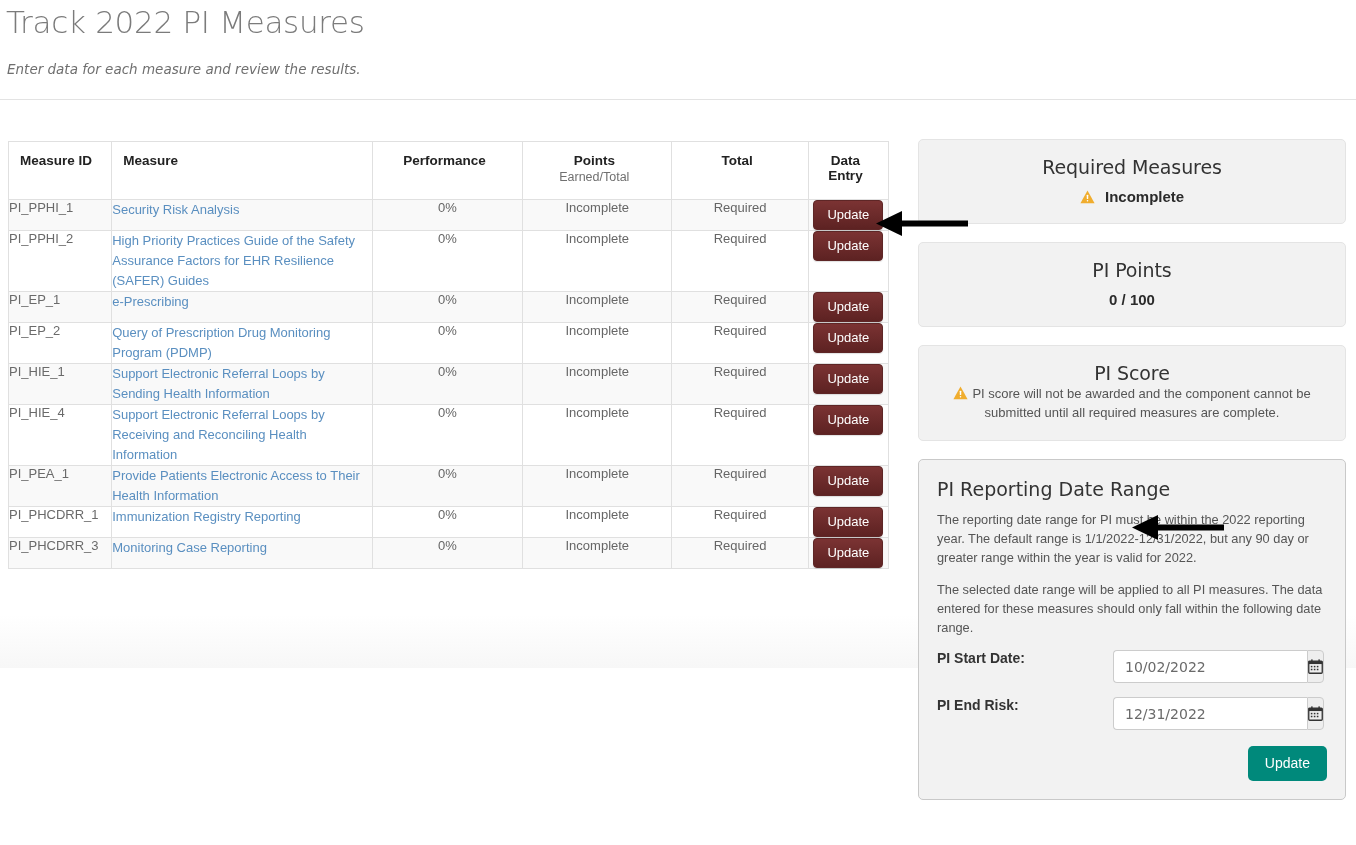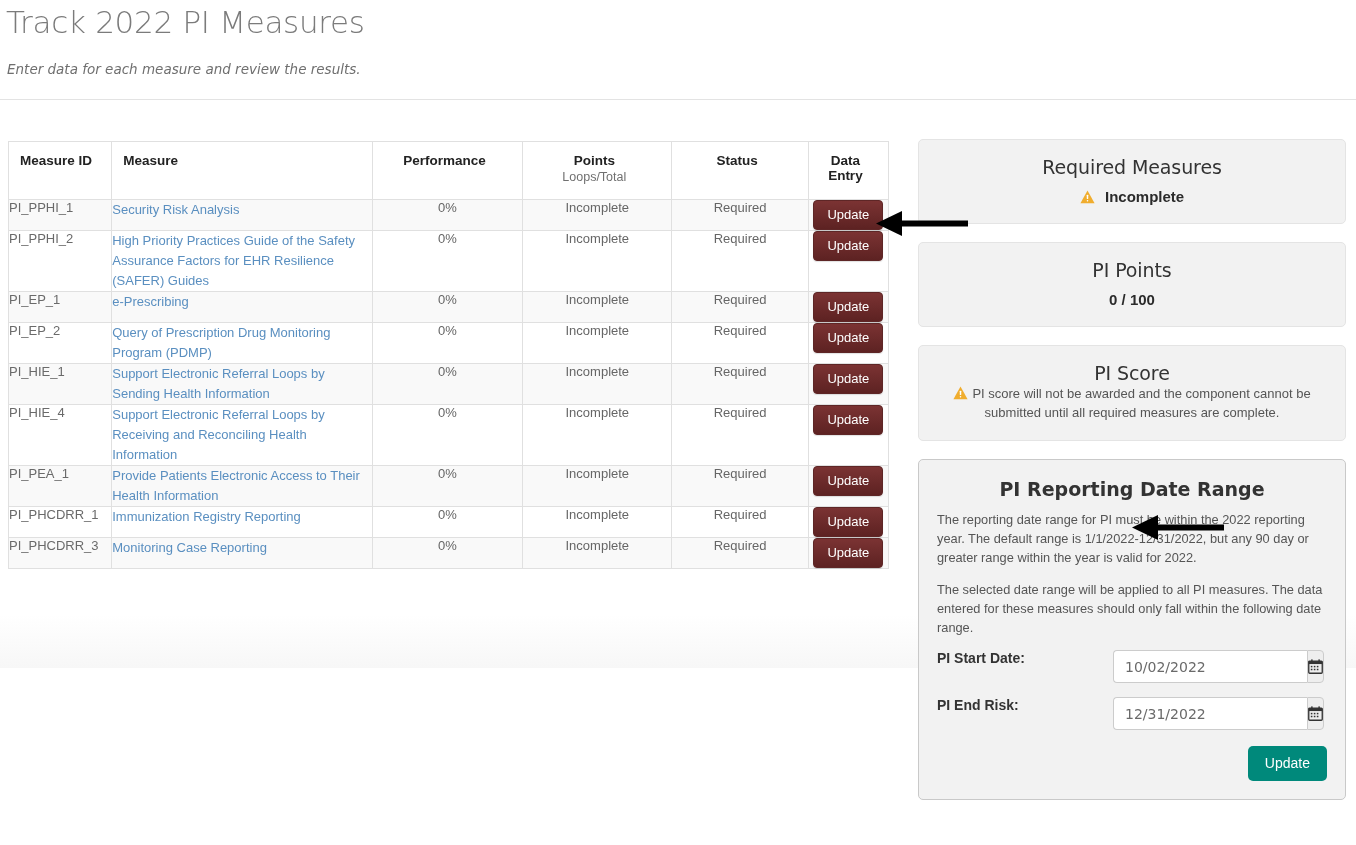--- a/index.html
+++ b/index.html
@@ -149,26 +149,25 @@
     margin-top: 0;
     text-align: center;
     font-size: 13px;
     line-height: 19px;
     color: #555555;
   }
   .panel-note .warn-ico { vertical-align: -2px; margin-right: 4px; }
 
   .panel-heading-left {
     font-size: 19px;
-    font-weight: 700;
+    font-weight: 400;
     color: #333333;
     font-family: "DejaVu Sans", sans-serif;
     margin: 2px 0 10px 0;
     position: relative;
-    text-align: center;
   }
   .panel-para {
     font-size: 12.8px;
     line-height: 19px;
     color: #555555;
     margin: 0 0 13px 0;
   }
   .field-row {
     display: flex;
     align-items: flex-start;
@@ -236,23 +235,23 @@
 
   <div class="table-wrap">
     <table class="measures">
       <thead>
         <tr>
           <th class="left">Measure ID</th>
           <th class="left">Measure</th>
           <th>Performance</th>
           <th>
             <span>Points</span>
-            <span class="th-sub">Loops/Total</span>
+            <span class="th-sub">Earned/Total</span>
           </th>
-          <th>Status</th>
+          <th>Total</th>
           <th>
             <span>Data</span><br>
             <span>Entry</span>
           </th>
         </tr>
       </thead>
       <tbody>
 
         <tr class="odd">
           <td class="c-id">PI_PPHI_1</td>

